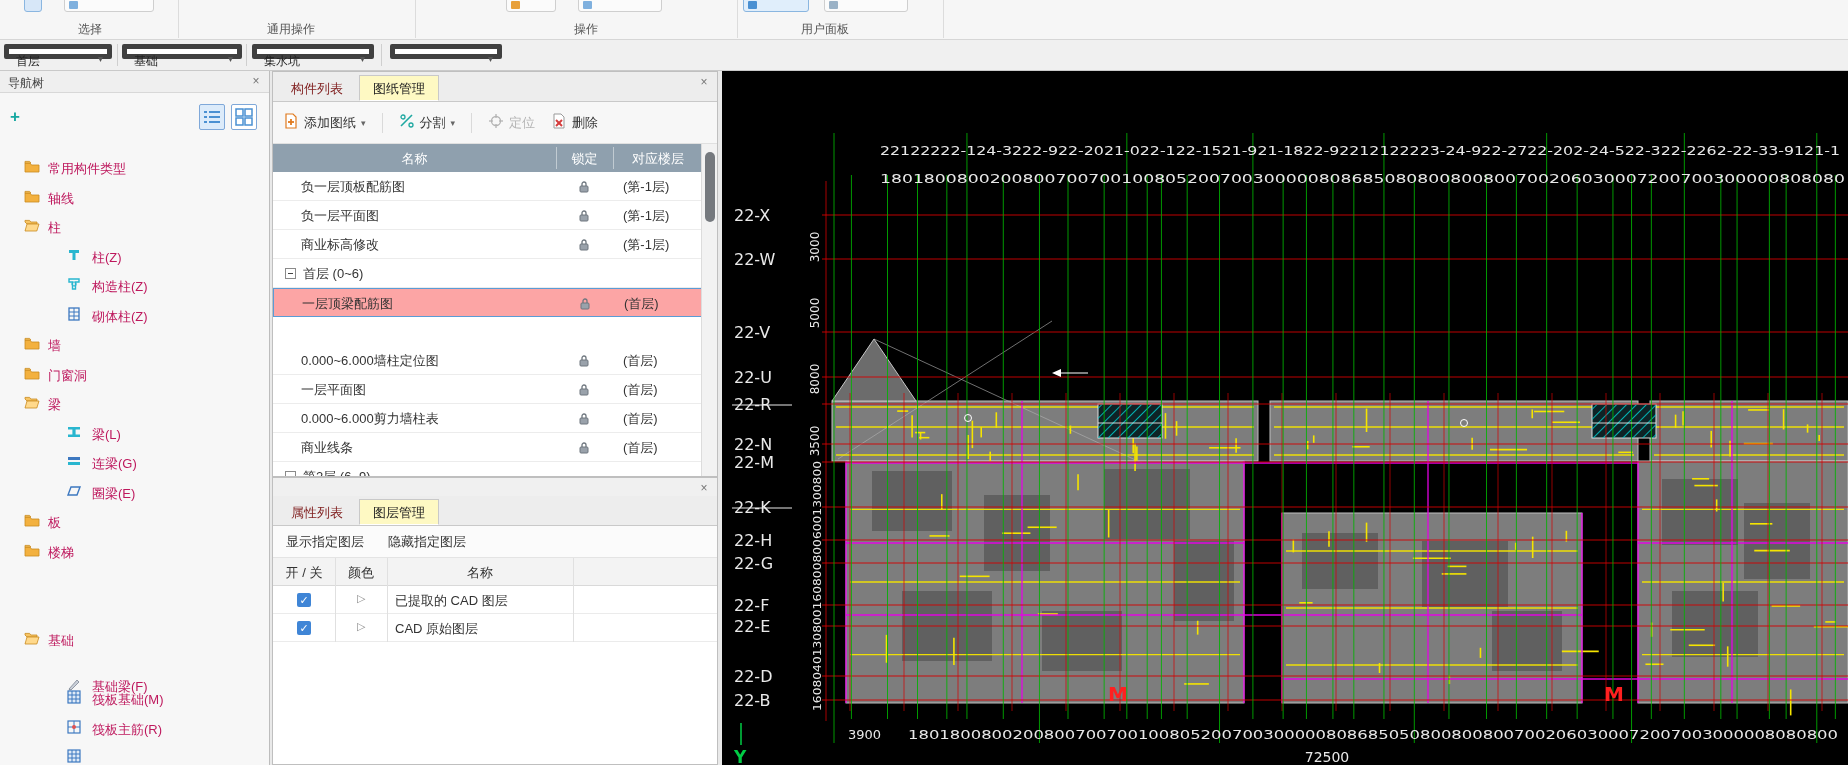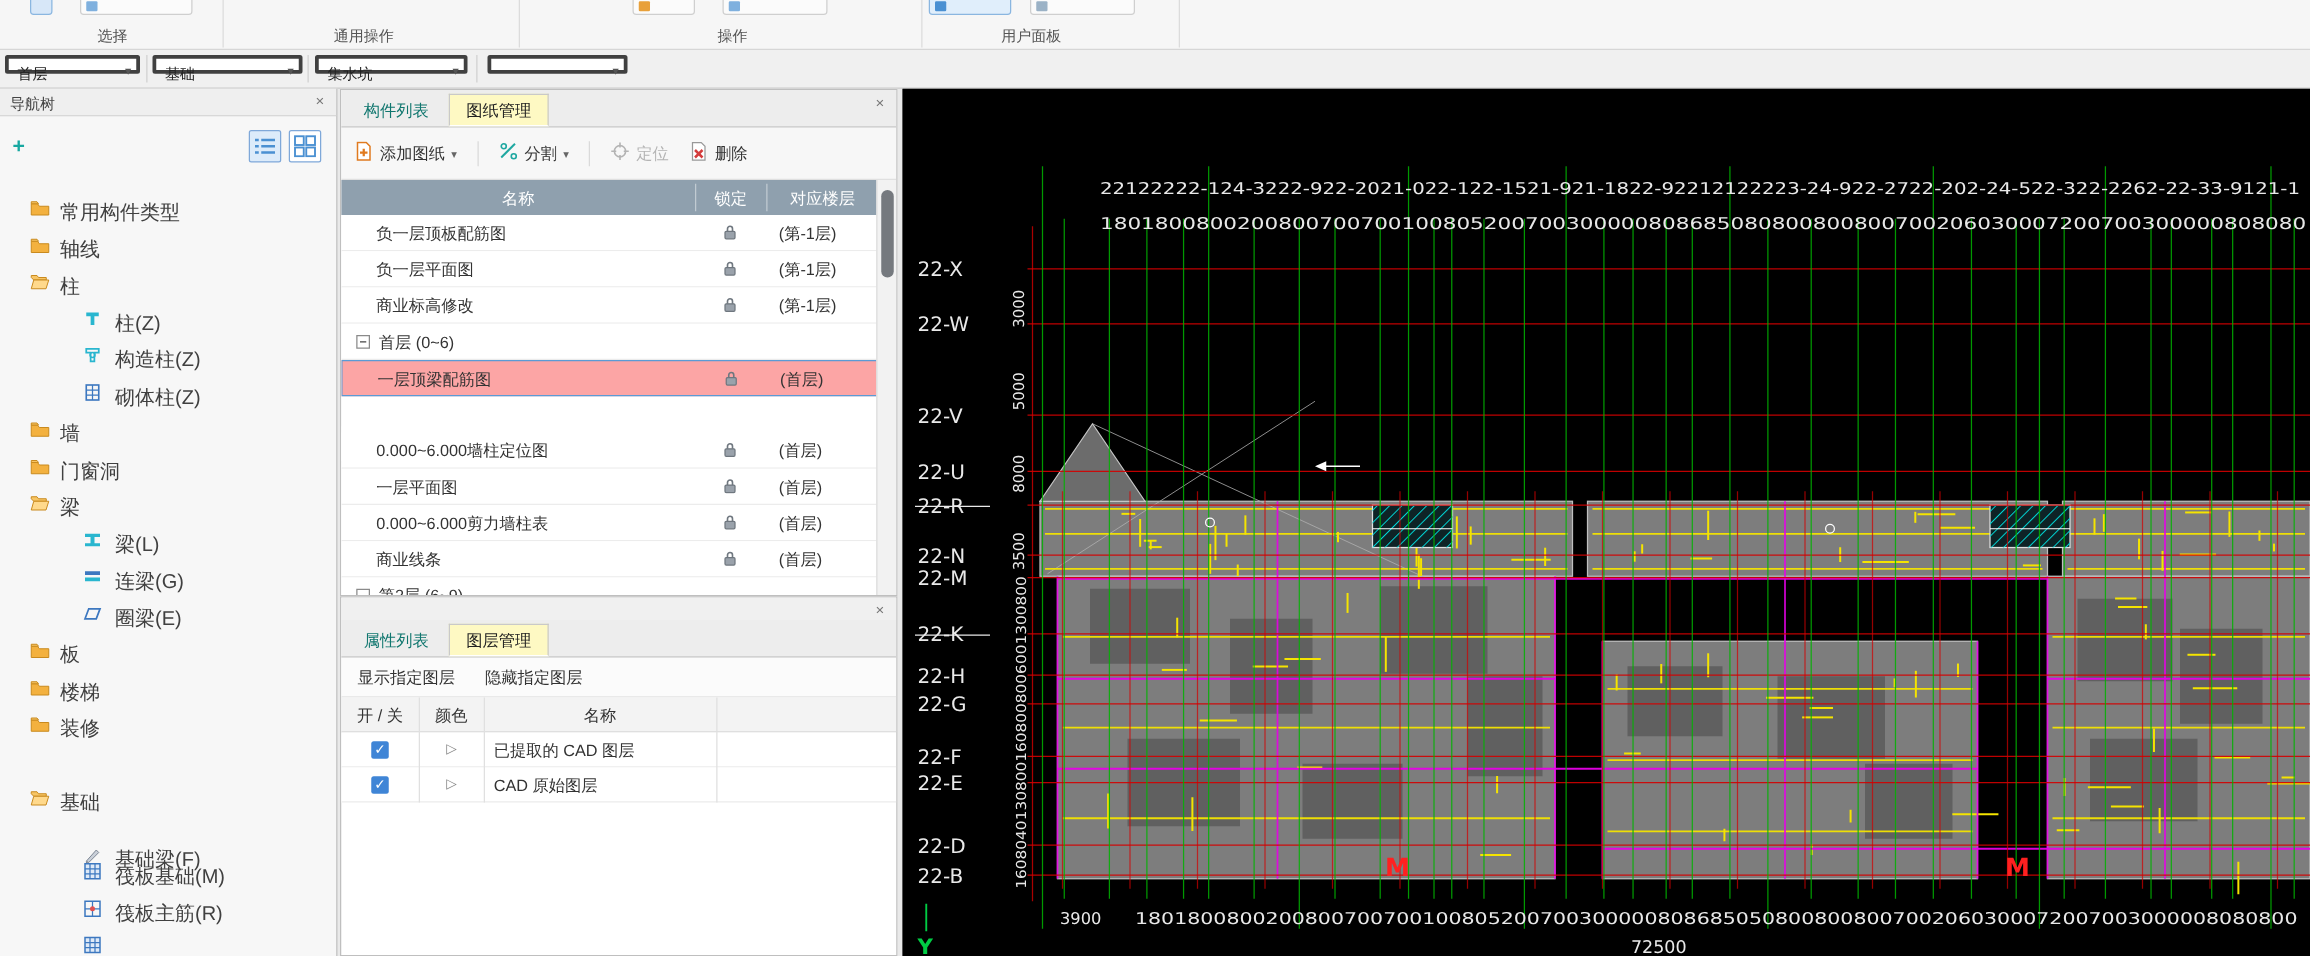--- a/index.html
+++ b/index.html
@@ -15,49 +15,49 @@
   .vsep { position:absolute; top:0; width:1px; height:38px; background:#dcdcdc; }
   .stub { position:absolute; top:-12px; height:24px; border:1px solid #cfcfcf;
           border-radius:3px; background:#fbfbfb; }
   .stub.blue { background:#e0eefb; border-color:#8ab6e0; }
   .stub .mini-ic { position:absolute; left:4px; bottom:2px; width:9px; height:8px; border-radius:1px; }
 
   
   .toolbar2 { position:absolute; left:0; top:40px; width:100%; height:31px;
               background:#f0f0f0; border-bottom:1px solid #c9c9c9; }
   .combo { position:absolute; top:4px; height:15px; background:#fff;
-           border:3px solid #404040; border-radius:2px; font-size:12px; color:#222; }
+           border:5px solid #404040; border-radius:2px; font-size:12px; color:#222; }
   .combo .val { position:absolute; left:7px; top:4px; white-space:nowrap; }
   .combo .arr { position:absolute; right:4px; top:4px; color:#555; font-size:10px; }
   .t2sep { position:absolute; top:4px; width:1px; height:22px; background:#cfcfcf; }
 
   
   #nav-panel { position:absolute; left:0; top:71px; width:270px; height:694px;
                background:#f7f7f7; border-right:1px solid #bdbdbd; overflow:hidden; }
   .panel-titlebar { height:22px; background:#efefef; border-bottom:1px solid #d8d8d8; position:relative; }
   .panel-titlebar .t { position:absolute; left:8px; top:4px; font-size:12px; color:#444; }
   .closex { position:absolute; right:6px; top:3px; font-size:12px; color:#777; width:14px; text-align:center; cursor:default; }
   .nav-tools { position:relative; height:48px; }
   .plus-ic { position:absolute; left:10px; top:14px; color:#17a8a1; font-size:17px; font-weight:bold; }
   .view-btn { position:absolute; top:11px; width:26px; height:26px; border:1px solid #7fa8d9;
               background:#fff; border-radius:2px; padding:3px; }
   .view-btn.active { background:#dcebfa; }
   #tree { position:absolute; left:0; top:82px; right:0; bottom:0; }
   .titem { position:absolute; height:29px; left:0; right:0; }
   .titem .ic { position:absolute; top:5px; width:16px; height:16px; }
-  .titem .lb { position:absolute; top:7px; font-size:16px; color:#404040; white-space:nowrap; }
+  .titem .lb { position:absolute; top:7px; font-size:13px; color:#be185d; white-space:nowrap; }
   .titem.lvl0 .ic { left:24px; } .titem.lvl0 .lb { left:48px; }
   .titem.lvl1 .ic { left:66px; } .titem.lvl1 .lb { left:92px; }
 
   
   #drawings-panel { position:absolute; left:272px; top:71px; width:446px; height:406px;
                     background:#fff; border:1px solid #bfbfbf; overflow:hidden; }
   .tabbar { height:30px; background:#ededed; border-bottom:1px solid #c9c9c9;
             position:relative; display:flex; align-items:flex-end; padding-left:4px; }
-  .tab { height:26px; line-height:25px; padding:0 13px; font-size:13px; color:#0f766e;
+  .tab { height:26px; line-height:25px; padding:0 13px; font-size:13px; color:#7f1d1d;
          border:1px solid transparent; margin-right:2px; }
   .tab.active { background:#fef9c3; border:1px solid #c9c9c9; border-bottom-color:#fff; color:#222; }
   .dtoolbar { height:42px; border-bottom:1px solid #e0e0e0; background:#f7f7f7;
               display:flex; align-items:center; padding:0 10px; gap:16px; }
   .tbtn { display:flex; align-items:center; gap:5px; font-size:13px; color:#333; white-space:nowrap; }
   .tbtn.disabled { color:#b4b4b4; }
   .tbtn .caret { font-size:9px; color:#666; }
   .tsep { width:1px; height:20px; background:#dadada; }
   .dhead { position:absolute; left:0; top:72px; width:430px; height:28px; background:#8fa0ae; }
   .dhead .hc { position:absolute; top:6px; text-align:center; color:#fff; font-size:13px; }
@@ -267,27 +267,20 @@
               <path d="M1 5 V3.4 h4.6 l1.2 1.6 z" fill="#f7c565" stroke="#c98a1e" stroke-width="0.8"></path>
             </svg></span>
           <span class="lb">板</span>
         </div>
         <div class="titem lvl0" style="top: 383.5px;">
           <span class="ic"><svg width="16" height="16" viewBox="0 0 16 16">
               <path d="M1 5 h5 l1.5 2 H15 v7 H1 z" fill="#f3b13f" stroke="#c98a1e" stroke-width="0.8"></path>
               <path d="M1 5 V3.4 h4.6 l1.2 1.6 z" fill="#f7c565" stroke="#c98a1e" stroke-width="0.8"></path>
             </svg></span>
           <span class="lb">楼梯</span>
-        </div>
-        <div class="titem lvl0" style="top: 413px;">
-          <span class="ic"><svg width="16" height="16" viewBox="0 0 16 16">
-              <path d="M1 5 h5 l1.5 2 H15 v7 H1 z" fill="#f3b13f" stroke="#c98a1e" stroke-width="0.8"></path>
-              <path d="M1 5 V3.4 h4.6 l1.2 1.6 z" fill="#f7c565" stroke="#c98a1e" stroke-width="0.8"></path>
-            </svg></span>
-          <span class="lb">装修</span>
         </div>
         <div class="titem lvl0" style="top: 472px;">
           <span class="ic"><svg width="16" height="16" viewBox="0 0 16 16">
               <path d="M1 5 V3.4 h4.6 l1.2 1.6 H13 v2 H3 z" fill="#f7c565" stroke="#c98a1e" stroke-width="0.8"></path>
               <path d="M3 7 h12 l-2.2 7 H1 z" fill="#ffd98c" stroke="#c98a1e" stroke-width="0.8"></path>
             </svg></span>
           <span class="lb">基础</span>
         </div>
         <div class="titem lvl1" style="top: 501.5px; margin-top: 16px;">
           <span class="ic"><svg width="16" height="16" viewBox="0 0 16 16">

